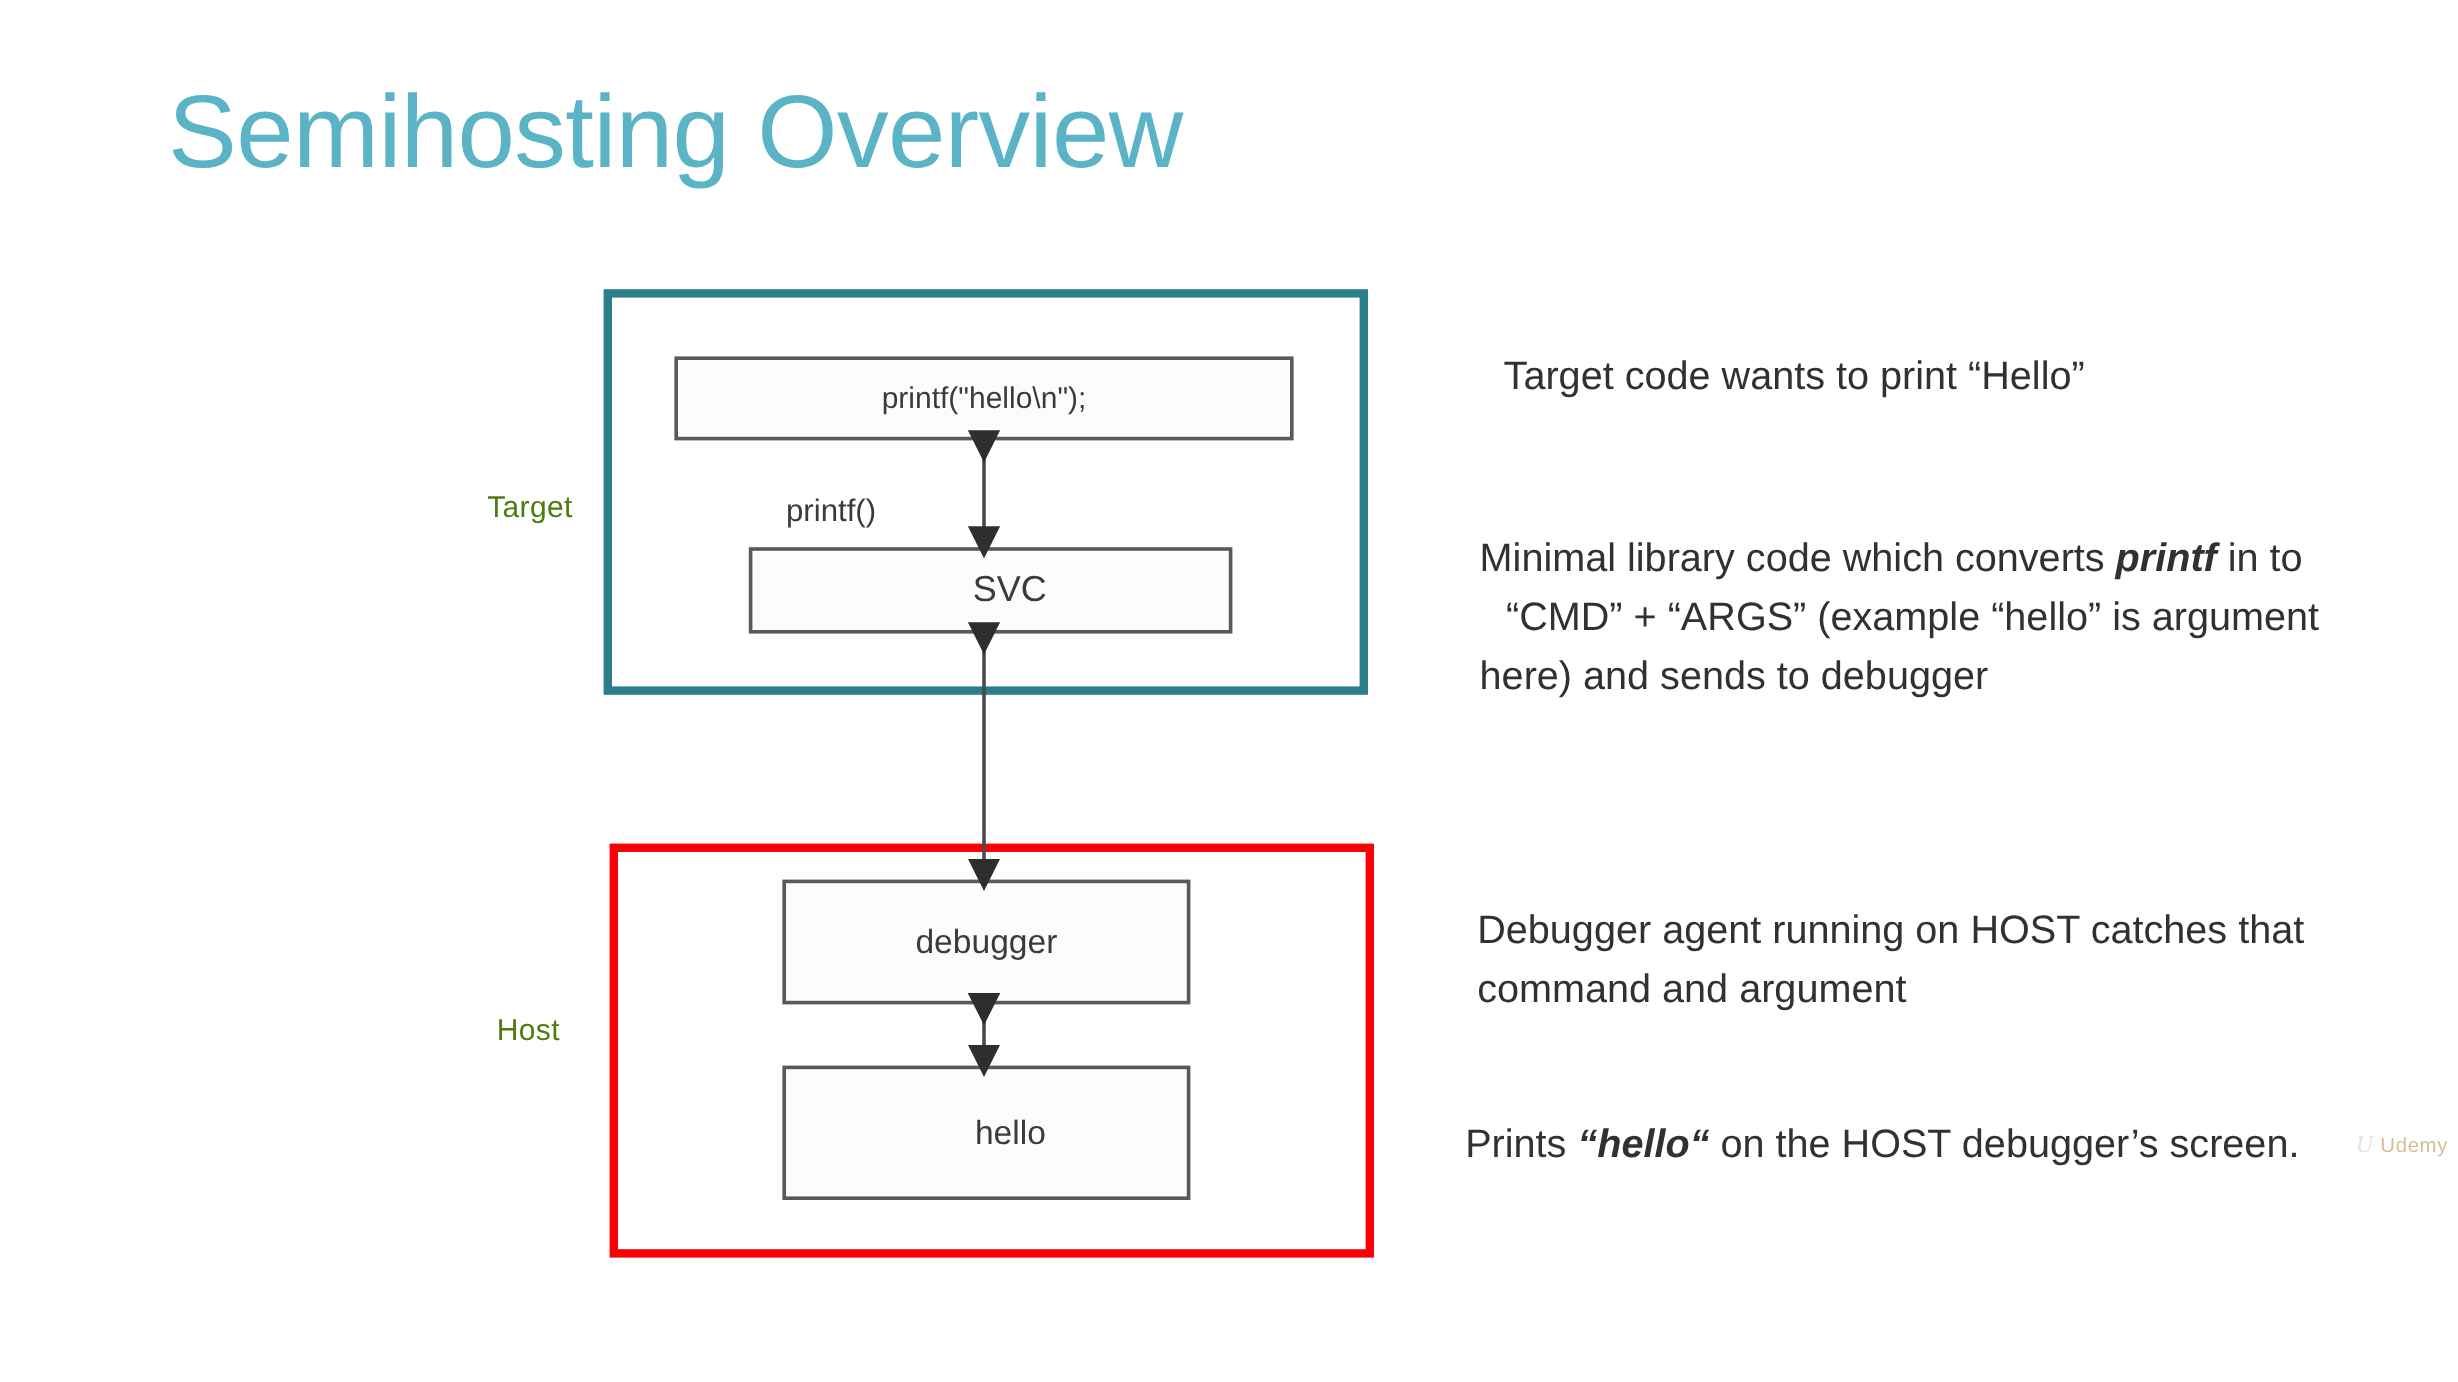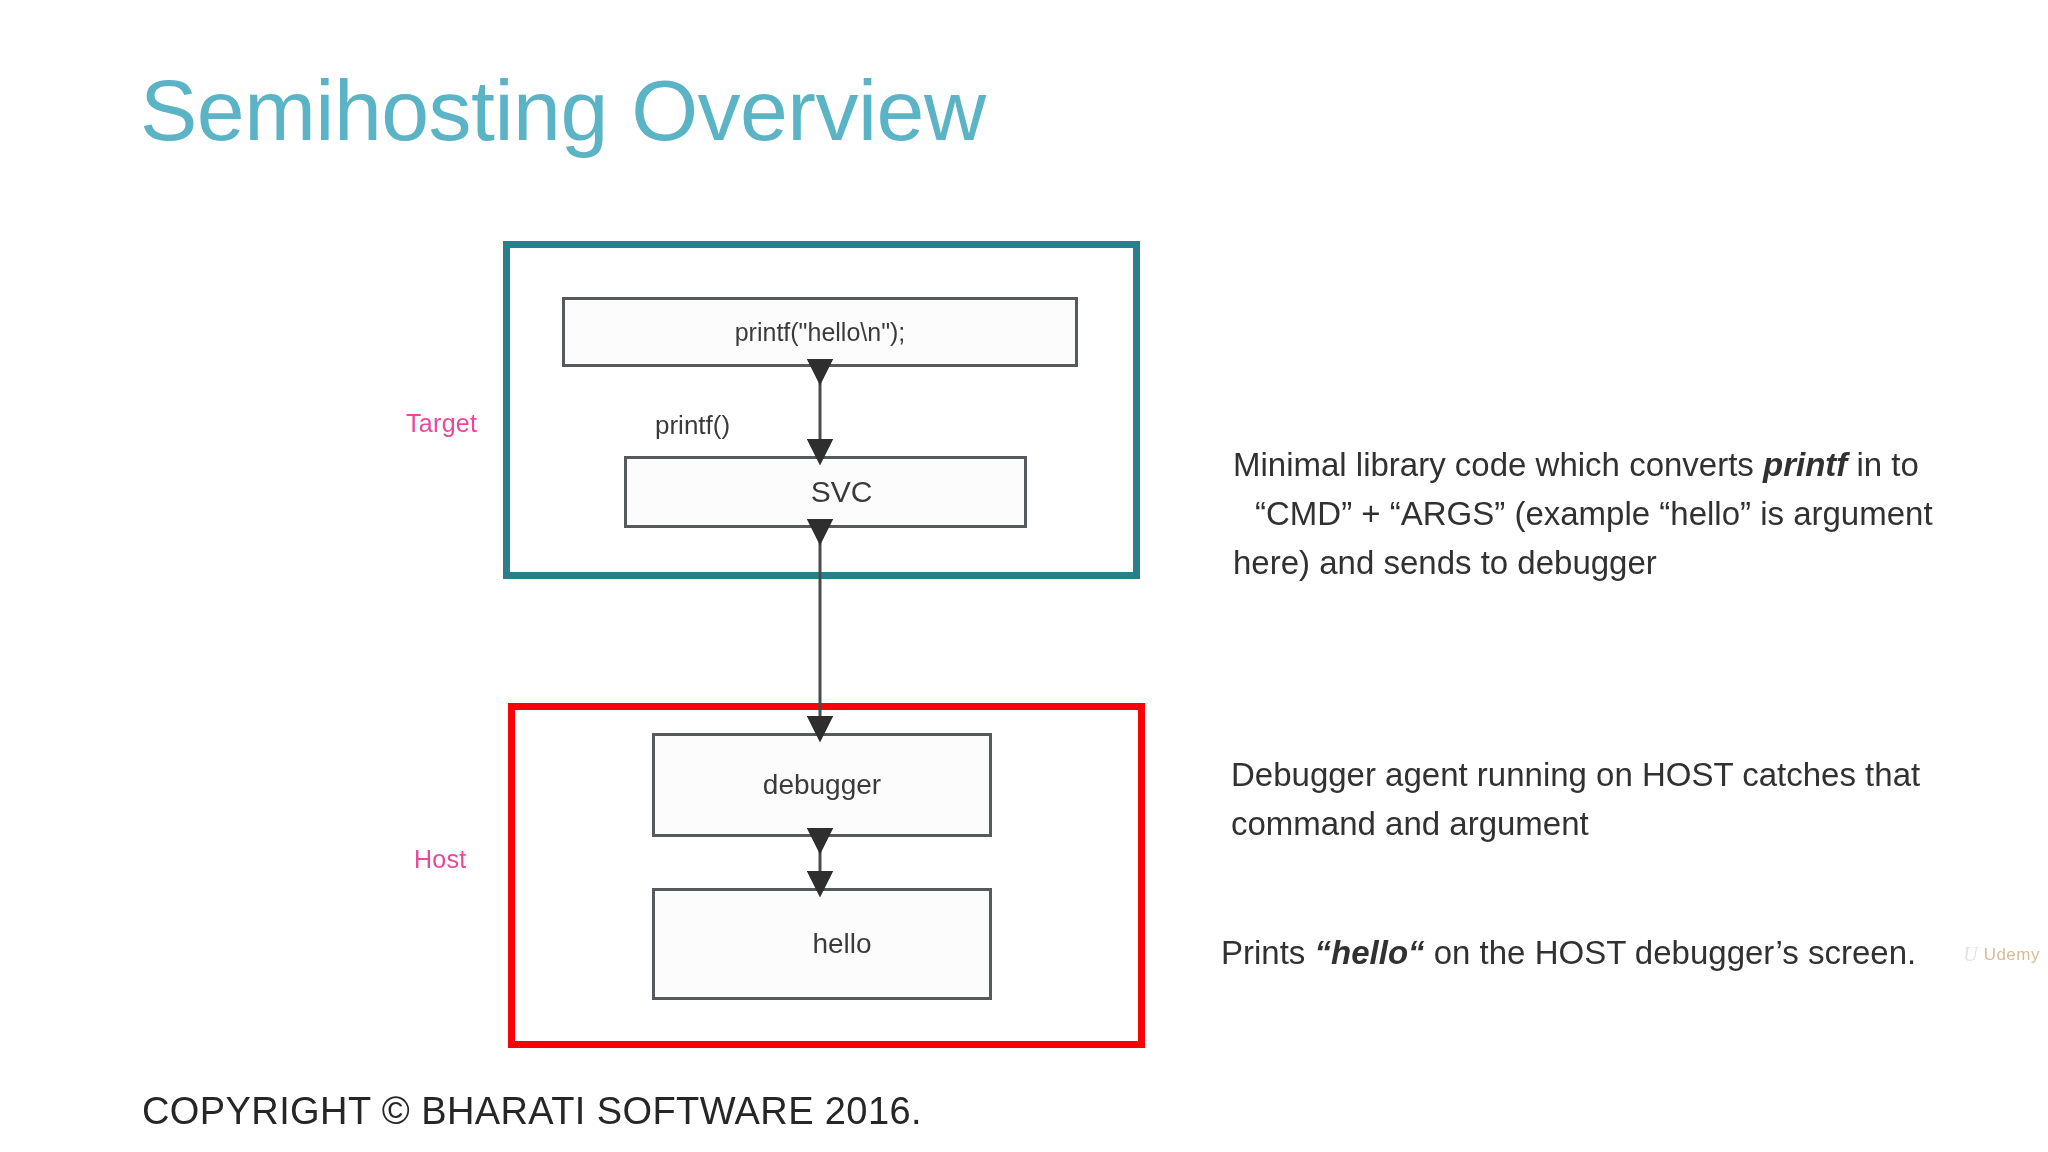--- a/index.html
+++ b/index.html
@@ -63,21 +63,21 @@
     width: 637px;
     height: 345px;
     border: 7px solid #fb0007;
     box-sizing: border-box;
     background: transparent;
   }
 
   .side-label {
     position: absolute;
     font-size: 25px;
-    color: #ec4899;
+    color: #4d7c0f;
     font-family: "Liberation Sans", sans-serif;
     letter-spacing: 0.3px;
     white-space: nowrap;
   }
   .side-label.target-label { left: 390px; top: 409px; }
   .side-label.host-label   { left: 398px; top: 845px; }
 
   .dbox {
     position: absolute;
     box-sizing: border-box;
@@ -232,34 +232,34 @@
         debugger box (crosses frames) --&gt;
       <line x1="804" y1="532" x2="804" y2="729" stroke="#4a4a4a" stroke-width="3" marker-start="url(#arrTail)" marker-end="url(#arrHead)"></line>
 
         hello --&gt;
       <line x1="804" y1="841" x2="804" y2="884" stroke="#4a4a4a" stroke-width="3" marker-start="url(#arrTail)" marker-end="url(#arrHead)"></line>
     </svg>
   </div>
 
   <div class="notes">
 
+    <div class="note note-1">Target code wants to print “Hello”</div>
 
     <div class="note note-2">
       <span>Minimal library code which converts </span><b>printf</b><span> in to</span>
       <span class="ln2">“CMD” + “ARGS” (example “hello” is argument</span>
       <span class="ln3">here) and sends to debugger</span>
     </div>
 
     <div class="note note-3">Debugger agent running on HOST catches that command and argument</div>
 
     <div class="note note-4">
       <span>Prints </span><i>“hello“</i><span> on the HOST debugger’s screen.</span>
     </div>
   </div>
 
-  <div class="copyright">COPYRIGHT © BHARATI SOFTWARE 2016.</div>
 
   <div class="watermark">
     <span class="wm-icon">U</span>
     <span class="wm-text">Udemy</span>
   </div>
 
 </div>
 
 </body></html>

